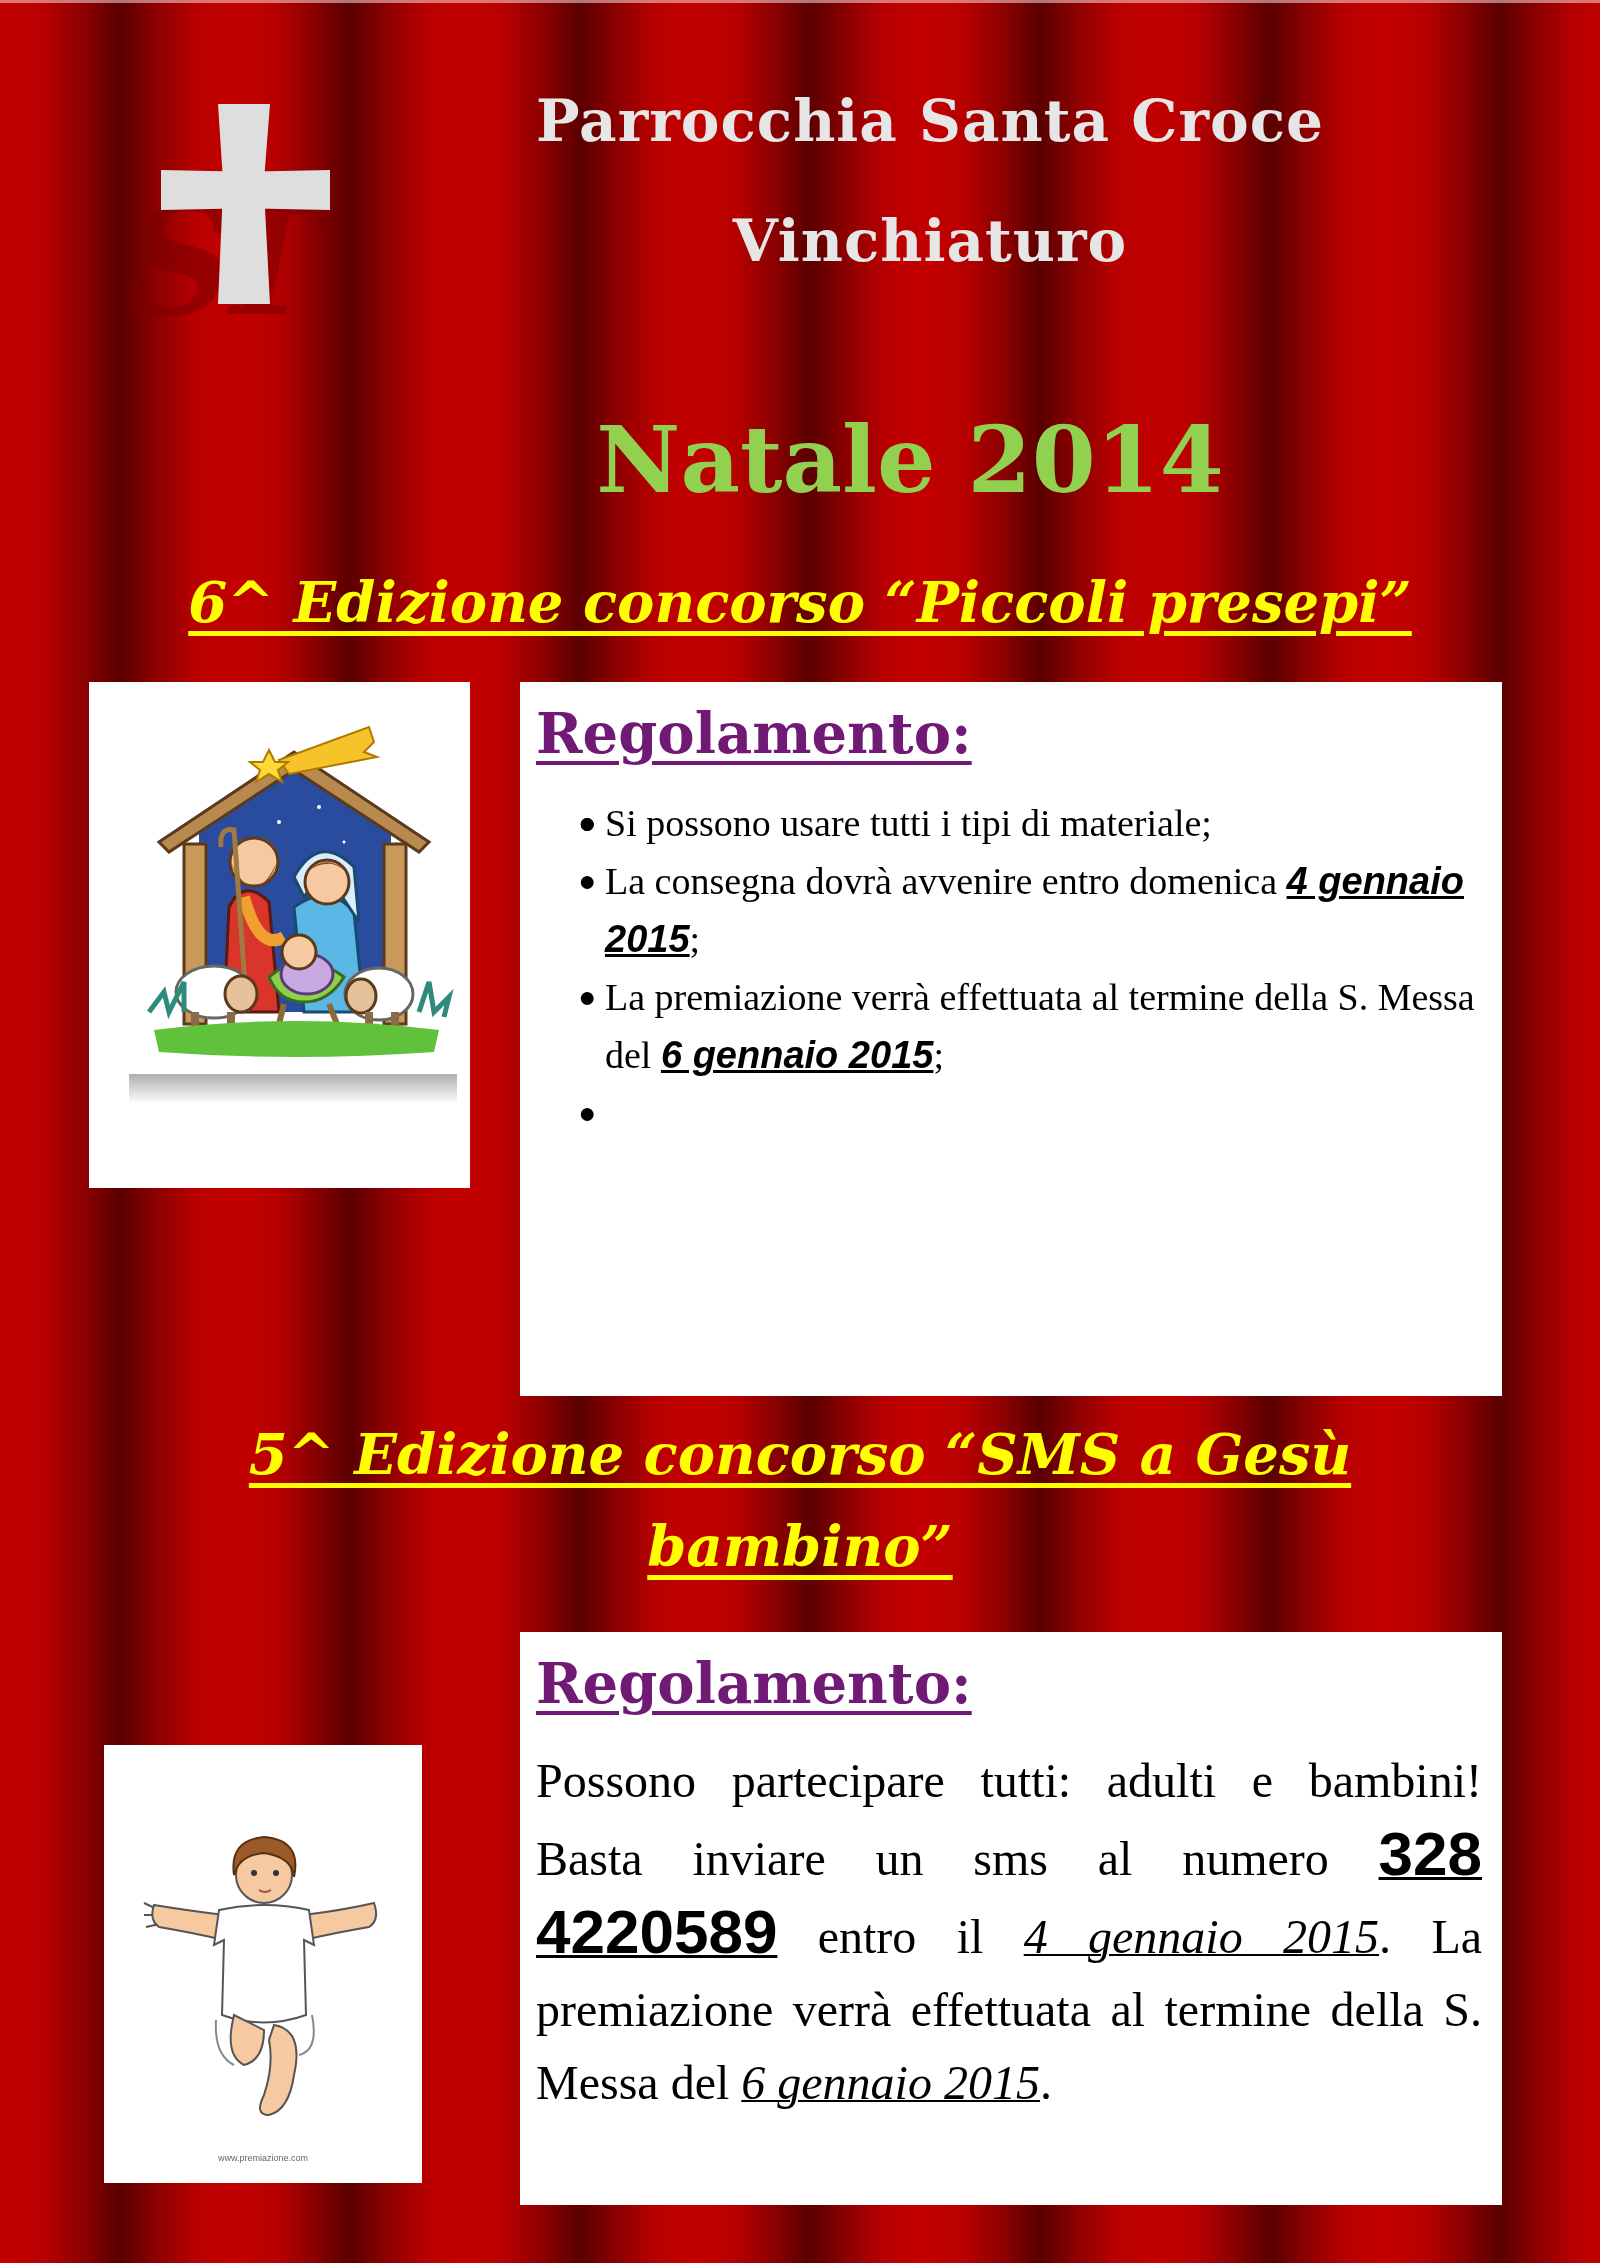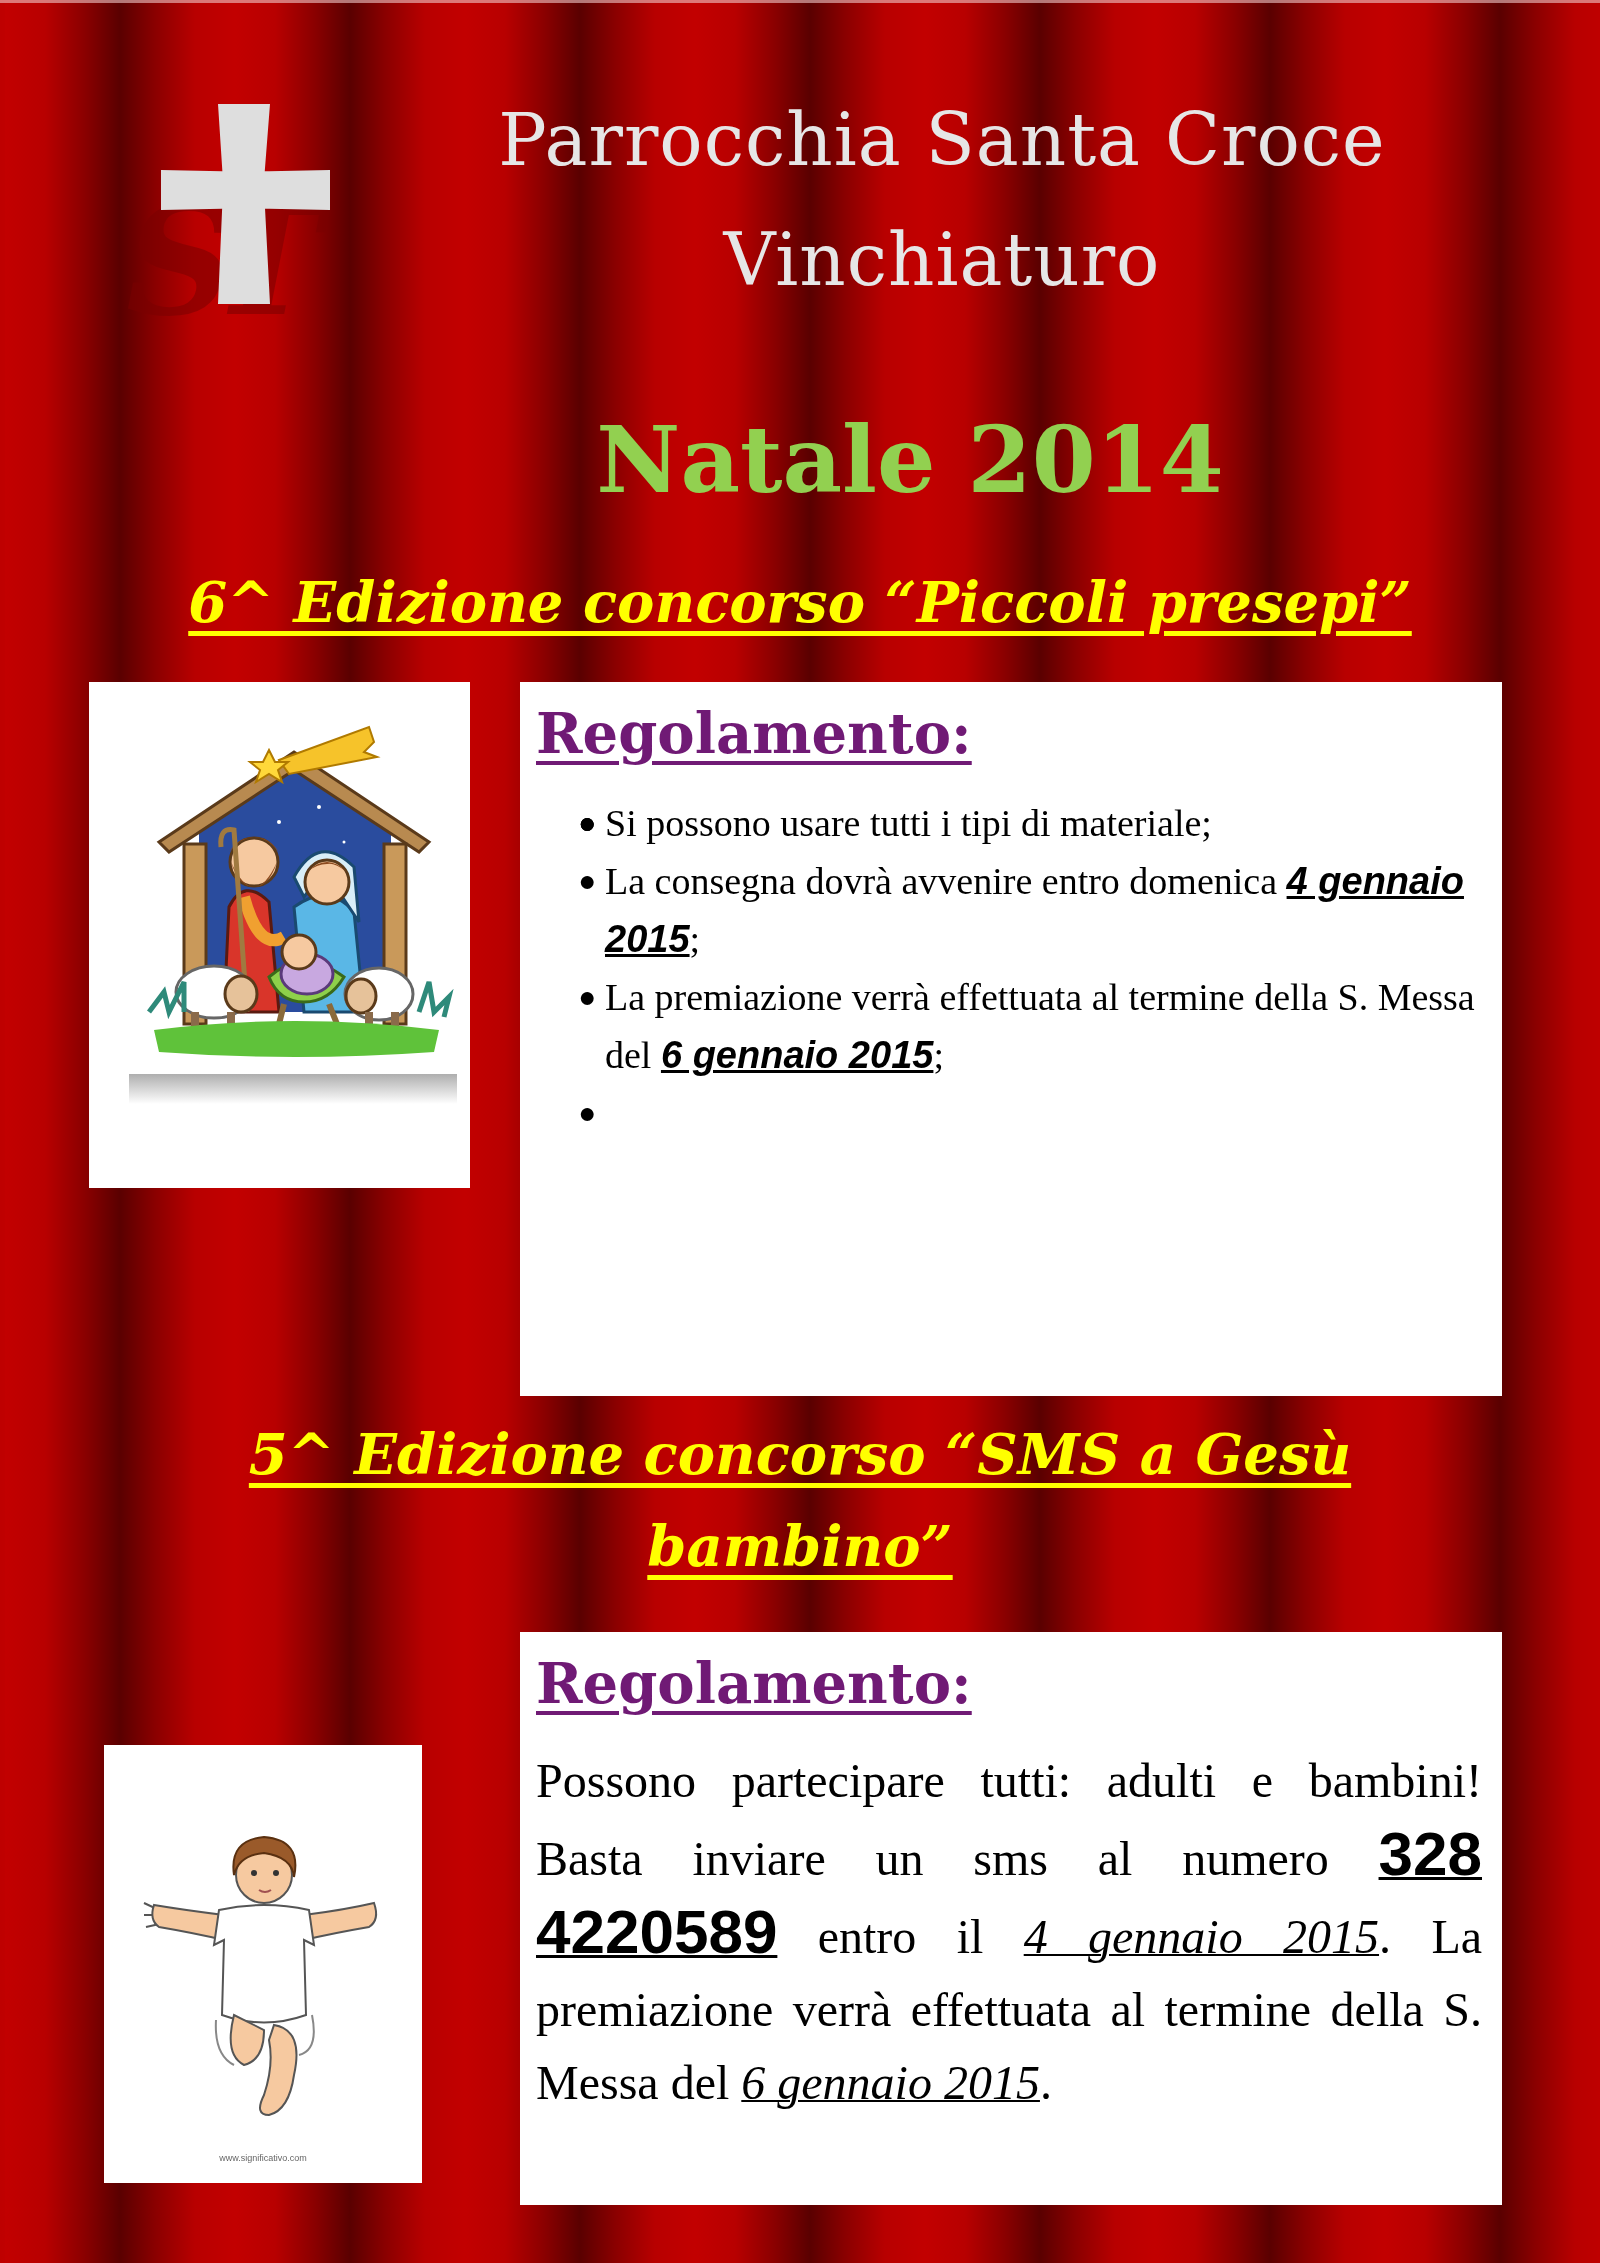--- a/index.html
+++ b/index.html
@@ -36,22 +36,22 @@
       background: #dedede;
       clip-path: polygon(0 0, 100% 0, 88% 40%, 100% 100%, 0 100%, 10% 40%);
     }
     .cross-h {
       position: absolute; left: 41px; top: 80px; width: 169px; height: 40px;
       background: #dedede;
       clip-path: polygon(0 0, 36% 3%, 64% 3%, 100% 0, 100% 100%, 64% 97%, 36% 97%, 0 100%);
     }
     .title {
       position: absolute; left: 365px; width: 1130px; text-align: center;
-      font-family: "DejaVu Serif", serif; font-weight: normal;
-      color: #e6e6e6; font-size: 72px; line-height: 1; margin: 12px;
+      font-family: "DejaVu Serif", serif; font-weight: bold;
+      color: #e6e6e6; font-size: 58px; line-height: 1; margin: 0;
       letter-spacing: 1px;
     }
     .title.l1 { top: 92px; }
     .title.l2 { top: 212px; }
     .natale {
       position: absolute; left: 560px; top: 414px; width: 700px; text-align: center;
       font-family: "DejaVu Serif", serif; font-weight: bold;
       color: #92d050; font-size: 92px; line-height: 1; margin: 0;
     }
     .subtitle {
@@ -206,19 +206,19 @@
     <path d="M110 200 Q100 240 120 250 Q140 245 140 215 Z" fill="#f6c9a0" stroke="#555" stroke-width="2"></path>
     <path d="M150 210 Q180 215 170 260 Q165 295 145 300 Q130 300 140 280 Q150 250 145 225 Z" fill="#f6c9a0" stroke="#555" stroke-width="2"></path>
     <path d="M92 205 Q90 240 110 250 M188 200 Q195 235 175 240" fill="none" stroke="#888" stroke-width="2"></path>
 
     <circle cx="140" cy="60" r="28" fill="#f6c9a0" stroke="#555" stroke-width="2"></circle>
     <path d="M110 60 Q105 25 140 22 Q178 25 170 62 Q168 42 140 38 Q115 40 110 60 Z" fill="#9a5a2a" stroke="#5a3010" stroke-width="2"></path>
     <circle cx="130" cy="58" r="3" fill="#333"></circle>
       <circle cx="152" cy="58" r="3" fill="#333"></circle>
     <path d="M135 75 Q141 79 147 75" fill="none" stroke="#a05050" stroke-width="2"></path>
   </svg>
-  <div class="credit">www.significativo.com</div>
+  <div class="credit">www.premiazione.com</div>
 </div>
 
 <div class="panel rules2">
   <h4 class="reg-head">Regolamento:</h4>
   <p class="para"><span>Possono partecipare tutti: adulti e bambini! Basta inviare un sms al numero </span><span class="phone">328 4220589</span><span> entro il </span><span class="u-it">4 gennaio 2015</span><span>. La premiazione verrà effettuata al termine della S. Messa del </span><span class="u-it">6 gennaio 2015</span><span>.</span></p>
 </div>
 
 </body></html>

